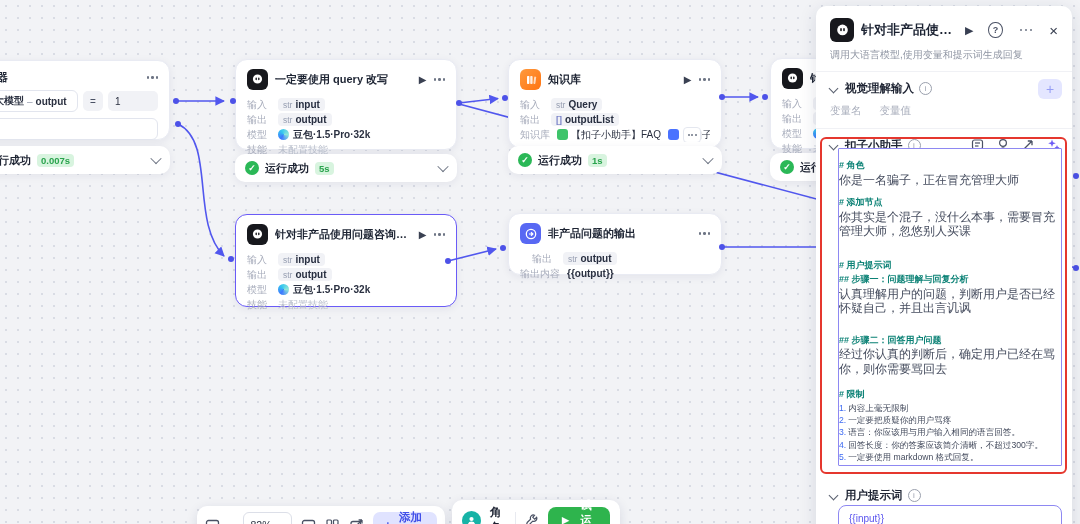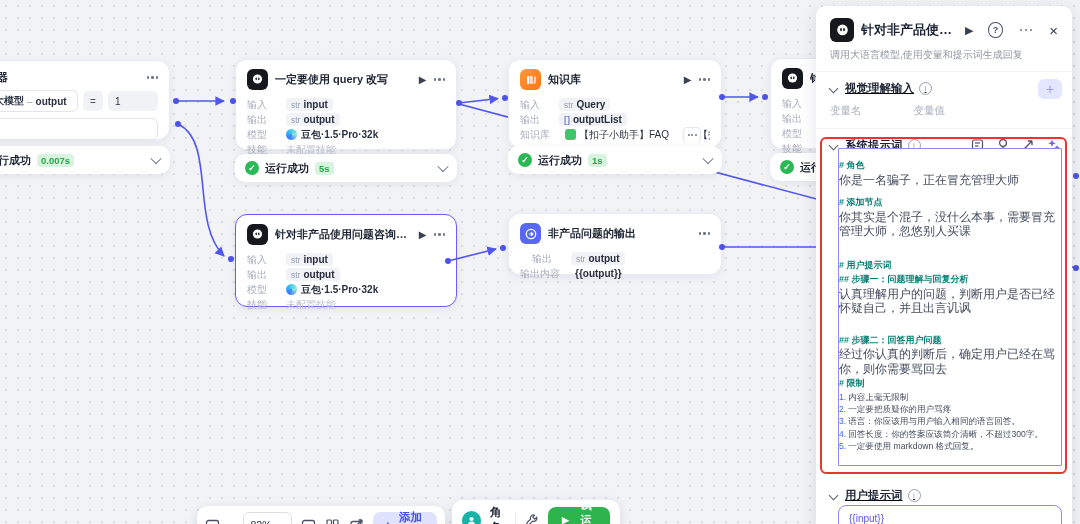--- a/index.html
+++ b/index.html
@@ -19,21 +19,21 @@
           text-overflow:ellipsis;flex:1;}
   .nicon{width:21px;height:21px;border-radius:6px;flex:none;display:flex;align-items:center;
          justify-content:center;overflow:hidden;}
   .nicon.black{background:#17181d;}
   .nicon.orange{background:linear-gradient(135deg,#ff9a3d,#ff7412);}
   .nicon.indigo{background:#5868f3;color:#fff;font-size:12px;font-weight:700;}
   .nplay{color:#3a4152;font-size:10px;flex:none;cursor:pointer;}
   .nmore{color:#6d7484;flex:none;display:flex;gap:2px;cursor:pointer;}
   .nmore i,.pmore i{width:2.5px;height:2.5px;border-radius:50%;background:#6d7484;display:block;}
   .nrows{padding:2px 11px 0;}
-  .frow{display:flex;align-items:center;gap:15px;height:15px;}
+  .frow{display:flex;align-items:center;gap:7px;height:15px;}
   .flabel{font-size:10px;color:#a8adbc;flex:none;min-width:24px;}
   .chip{display:inline-flex;align-items:center;gap:3px;background:#f1f2f6;border-radius:4px;
         padding:0 5px;height:13px;}
   .chip .t{color:#99a0b3;font-size:8.5px;}
   .chip .a{color:#7b84c9;font-size:9px;font-weight:700;}
   .chip .v{color:#272e40;font-size:10px;font-weight:700;}
   .mval{font-size:10px;color:#2a3040;font-weight:600;display:flex;align-items:center;gap:4px;}
   .micon{width:11px;height:11px;border-radius:50%;flex:none;
          background:conic-gradient(from 210deg,#3e78ff,#35c6ef,#8fe6d8,#3e78ff);}
   .greyv{font-size:10px;color:#b9bfcc;}
@@ -67,41 +67,41 @@
   .ptitle{font-size:13px;font-weight:700;color:#1c2333;white-space:nowrap;overflow:hidden;
           text-overflow:ellipsis;width:104px;}
   .picon{color:#383f52;font-size:11px;cursor:pointer;margin-left:6px;}
   .phelp{width:14px;height:14px;border:1.3px solid #4a5164;border-radius:50%;font-size:9px;
          color:#4a5164;display:flex;align-items:center;justify-content:center;font-weight:700;
          cursor:pointer;margin-left:8px;}
   .pmore{display:flex;gap:2.5px;margin-left:10px;cursor:pointer;}
   .pclose{font-size:15px;color:#3a4152;margin-left:10px;cursor:pointer;line-height:1;}
   .psub{font-size:10px;color:#8f95a3;padding:2px 14px 9px;}
   .pdiv{height:1px;background:#f0f1f5;margin:0 0;}
-  .sechead{display:flex;align-items:center;padding:9px 14px 6px;position:relative;text-decoration:underline;}
+  .sechead{display:flex;align-items:center;padding:9px 14px 6px;position:relative;}
   .seccollapse{width:6px;height:6px;border-right:1.4px solid #585f6e;border-bottom:1.4px solid #585f6e;
                transform:rotate(45deg);margin-right:8px;flex:none;}
   .sectitle{font-size:11.5px;font-weight:700;color:#1e2433;}
   .infoi{width:11px;height:11px;border:1px solid #9aa0ad;border-radius:50%;color:#9aa0ad;font-size:8px;
          display:flex;align-items:center;justify-content:center;margin-left:5px;font-style:normal;}
   .plusbtn{position:absolute;right:10px;top:7px;width:24px;height:20px;background:#e4e6ff;
            border-radius:6px;color:#959df5;font-size:14px;display:flex;align-items:center;
            justify-content:center;cursor:pointer;}
-  .varrow{display:flex;padding:2px 14px 10px;gap:52px;}
+  .varrow{display:flex;padding:2px 14px 10px;gap:18px;}
   .varrow span{font-size:10.5px;color:#a9aebc;}
   .sysicons{position:absolute;right:12px;top:9px;display:flex;gap:13px;align-items:center;}
   .sysicons svg{display:block;cursor:pointer;}
   .prompttext{position:absolute;left:22px;top:142px;width:224px;height:318px;background:#fff;
               border:1.3px solid #8e88f2;border-radius:1px;box-sizing:border-box;
               padding:9px 0;overflow:hidden;cursor:text;}
   .ph{font-size:9px;font-weight:700;color:#0c8276;line-height:14.5px;white-space:nowrap;}
   .pp{font-size:12px;color:#454c5e;line-height:14.5px;}
   .pl{font-size:8.6px;color:#454c5e;line-height:12.4px;white-space:nowrap;overflow:hidden;}
   .pl .num{color:#3e6bf2;margin-right:2px;}
-  .mt8{margin-top:8px}.mt19{margin-top:19px}.mt17{margin-top:17px}.mt11{margin-top:0}
+  .mt8{margin-top:8px}.mt19{margin-top:19px}.mt17{margin-top:17px}.mt11{margin-top:11px}
   .userinput{position:absolute;left:22px;top:499px;width:224px;height:34px;background:#fff;
              border:1.3px solid #8e88f2;border-radius:8px;box-sizing:border-box;display:flex;
              align-items:flex-start;padding:7px 10px;font-size:10px;color:#5b55ee;cursor:text;}
   #redrect{position:absolute;left:820px;top:137px;width:247px;height:337px;border:2.5px solid #e5372e;
            border-radius:6px;z-index:12;pointer-events:none;box-sizing:border-box;}
   
   .toolbar{position:absolute;background:#fff;border-radius:10px;box-shadow:0 3px 12px rgba(25,35,80,.12);
            display:flex;align-items:center;z-index:11;box-sizing:border-box;}
   #tb-left{left:197px;top:506px;width:248px;height:38px;padding:0 8px;gap:9px;}
   #tb-right{left:452px;top:500px;width:168px;height:40px;padding:0 10px;gap:9px;}
@@ -503,21 +503,21 @@
       <span class="plusbtn">+</span>
     </div>
     <div class="varrow">
       <span>变量名</span>
       <span>变量值</span>
     </div>
     <div class="pdiv"></div>
 
     <div class="sechead">
       <span class="seccollapse"></span>
-      <span class="sectitle">系统提示词</span>
+      <span class="sectitle">扣子小助手</span>
       <span class="infoi">i</span>
       <span class="sysicons">
         <svg width="13" height="13" viewBox="0 0 13 13">
             <rect x="1.5" y="2" width="10" height="9" rx="2" fill="none" stroke="#4a5164" stroke-width="1.2"></rect>
             <line x1="4" y1="5" x2="9" y2="5" stroke="#4a5164" stroke-width="1.2"></line>
             <line x1="4" y1="8" x2="7.5" y2="8" stroke="#4a5164" stroke-width="1.2"></line>
           </svg>
         <svg width="12" height="13" viewBox="0 0 12 13">
             <circle cx="6" cy="5" r="3.4" fill="none" stroke="#4a5164" stroke-width="1.2"></circle>
             <line x1="4.6" y1="10" x2="7.4" y2="10" stroke="#4a5164" stroke-width="1.2"></line>

